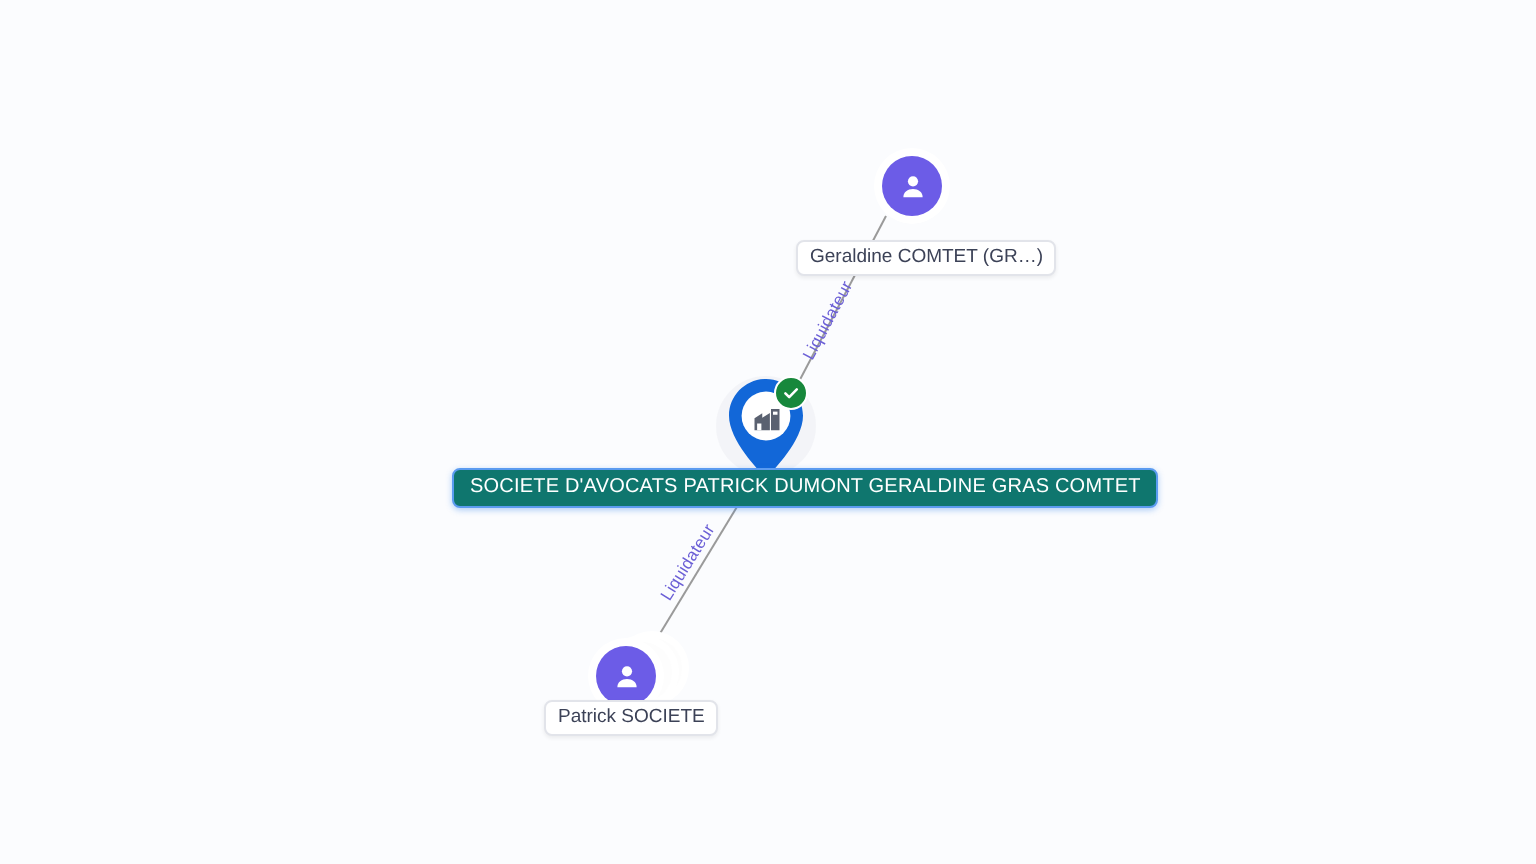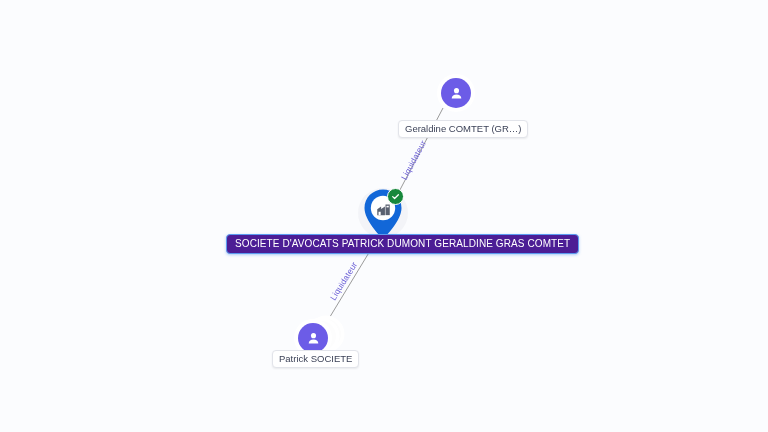--- a/index.html
+++ b/index.html
@@ -114,21 +114,21 @@
     background: #17883c;
     border: 1.5px solid #ffffff;
     display: flex;
     align-items: center;
     justify-content: center;
     z-index: 9;
   }
   .verified-badge svg { width: 9px; height: 9px; display: block; }
   .node-label-selected {
     position: absolute;
-    background: #4c1d95;
+    background: #0f766e;
     border: 1.5px solid #5b9bf0;
     border-radius: 4px;
     padding: 3px 8px 4px 8px;
     font-size: 10px;
     color: #ffffff;
     white-space: nowrap;
     letter-spacing: .1px;
     box-shadow: 0 1px 3px rgba(26,115,232,.35);
     z-index: 8;
   }

